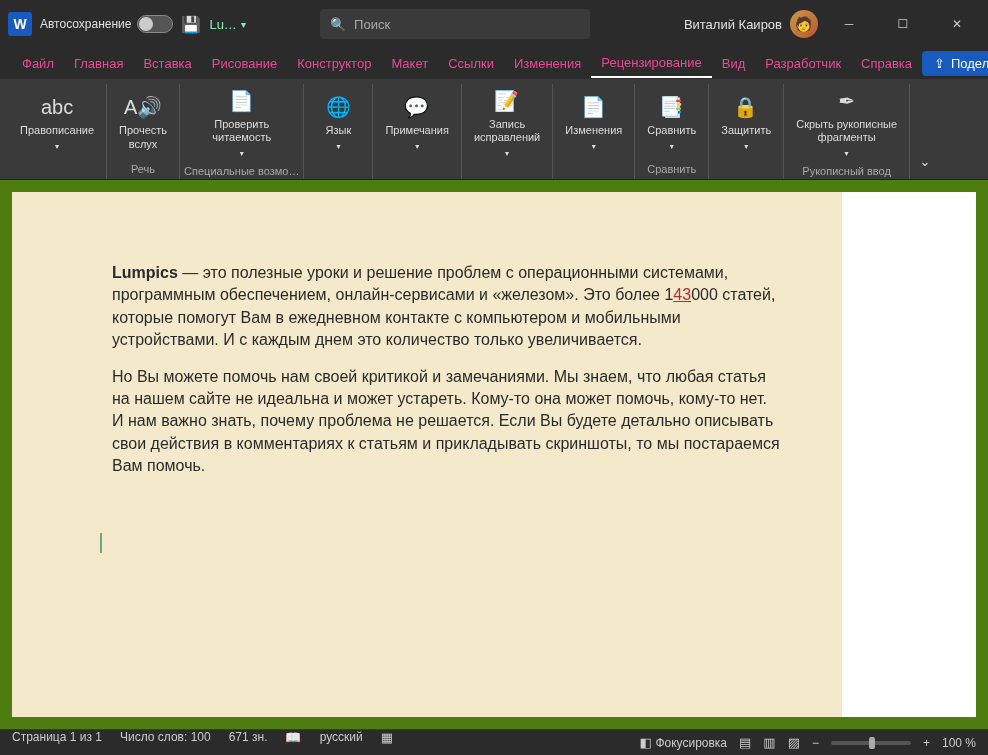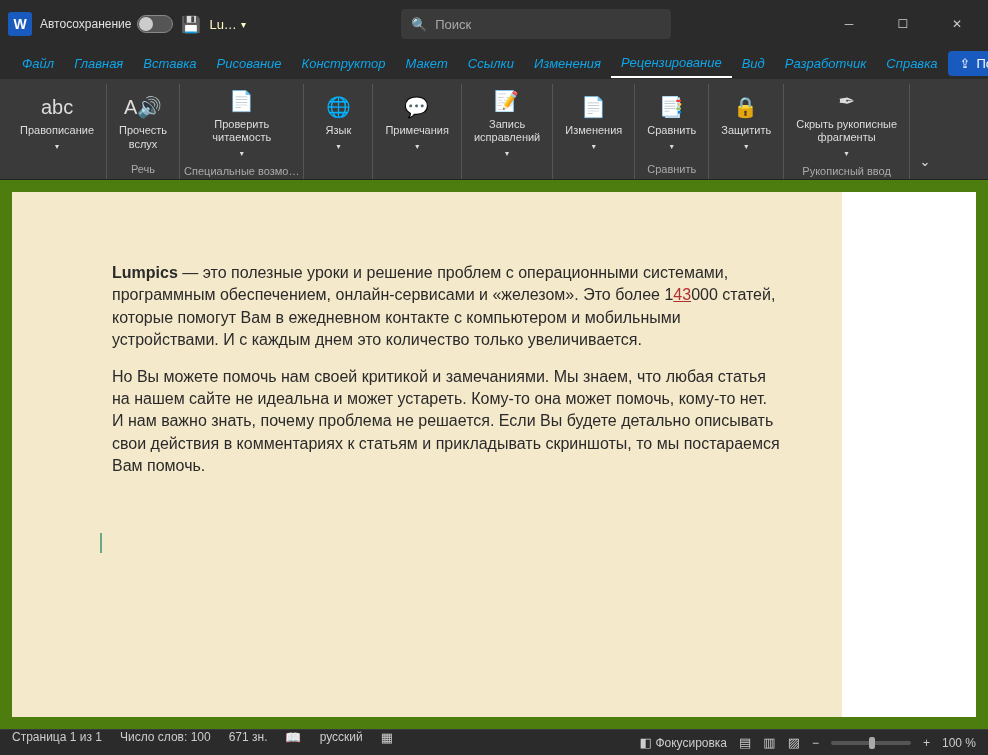--- a/index.html
+++ b/index.html
@@ -3,29 +3,29 @@
 <meta charset="utf-8">
 <style>
 * { box-sizing: border-box; margin: 0; padding: 0; }
 body { width: 988px; height: 755px; background: #1a1a1a; font-family: "Segoe UI", Arial, sans-serif; font-size: 13px; color: #e0e0e0; overflow: hidden; display: flex; flex-direction: column; }
 .titlebar { height: 48px; background: #2b2b2b; display: flex; align-items: center; padding: 0 8px; gap: 8px; }
 .app-icon { width: 24px; height: 24px; background: #185abd; border-radius: 3px; display: flex; align-items: center; justify-content: center; color: #fff; font-weight: bold; font-size: 14px; }
 .autosave { display: flex; align-items: center; gap: 6px; font-size: 12px; }
 .toggle { width: 36px; height: 18px; background: #555; border-radius: 10px; border: 1px solid #888; position: relative; }
 .toggle::after { content: ""; position: absolute; left: 1px; top: 1px; width: 14px; height: 14px; background: #ccc; border-radius: 50%; }
 .save-icon { font-size: 16px; color: #ccc; }
-.doc-name { display: flex; align-items: center; gap: 4px; font-size: 13px; color: #fef9c3; }
+.doc-name { display: flex; align-items: center; gap: 4px; font-size: 13px; color: #86efac; }
 .chev { font-size: 10px; }
 .spacer { flex: 1; }
 .search-box { width: 270px; height: 30px; background: #3a3a3a; border-radius: 4px; display: flex; align-items: center; padding: 0 10px; gap: 8px; color: #aaa; }
 .user { display: flex; align-items: center; gap: 8px; margin-left: 20px; }
 .avatar { width: 28px; height: 28px; border-radius: 50%; background: linear-gradient(135deg,#c94,#b53); display: flex; align-items: center; justify-content: center; font-size: 14px; }
 .win-btn { width: 46px; height: 32px; display: flex; align-items: center; justify-content: center; font-size: 12px; color: #ccc; }
 .tabs { height: 32px; background: #2b2b2b; display: flex; align-items: center; padding: 0 12px; gap: 0; border-bottom: 1px solid #3a3a3a; }
-.tab { padding: 6px 10px; font-size: 13px; color: #0ea5e9; cursor: pointer; white-space: nowrap; font-style: italic; }
+.tab { padding: 6px 10px; font-size: 13px; color: #ec4899; cursor: pointer; white-space: nowrap; }
 .tab.active { border-bottom: 2px solid #fff; font-weight: 500; }
 .share-btn { background: #185abd; color: #fff; padding: 5px 12px; border-radius: 4px; margin-left: auto; display: flex; align-items: center; gap: 6px; font-size: 13px; }
 .ribbon { height: 100px; background: #3a3a3a; display: flex; padding: 4px 8px 0 8px; gap: 0; border-bottom: 1px solid #222; }
 .rgroup { display: flex; flex-direction: column; align-items: center; border-right: 1px solid #555; padding: 0 4px; }
 .rgroup:last-of-type { border-right: none; }
 .rbtns { display: flex; gap: 2px; flex: 1; align-items: center; }
 .rbtn { display: flex; flex-direction: column; align-items: center; justify-content: flex-start; padding: 4px 8px; font-size: 11px; text-align: center; gap: 4px; min-width: 60px; color: #ddd; line-height: 1.2; }
 .ricon { font-size: 20px; height: 26px; display: flex; align-items: center; justify-content: center; }
 .rlabel { font-size: 11px; }
 .rchev { font-size: 8px; margin-top: 1px; }
@@ -58,20 +58,24 @@
   <div class="doc-name">
     <span>Lu…</span>
     <span class="chev">▾</span>
   </div>
   <div class="spacer"></div>
   <div class="search-box">
     <span>🔍</span>
     <span>Поиск</span>
   </div>
   <div class="spacer"></div>
+  <div class="user">
+    <span>Виталий Каиров</span>
+    <div class="avatar">🧑</div>
+  </div>
   <div class="win-btn">─</div>
   <div class="win-btn">☐</div>
   <div class="win-btn">✕</div>
 </div>
 
 <div class="tabs">
   <div class="tab">Файл</div>
   <div class="tab">Главная</div>
   <div class="tab">Вставка</div>
   <div class="tab">Рисование</div>

